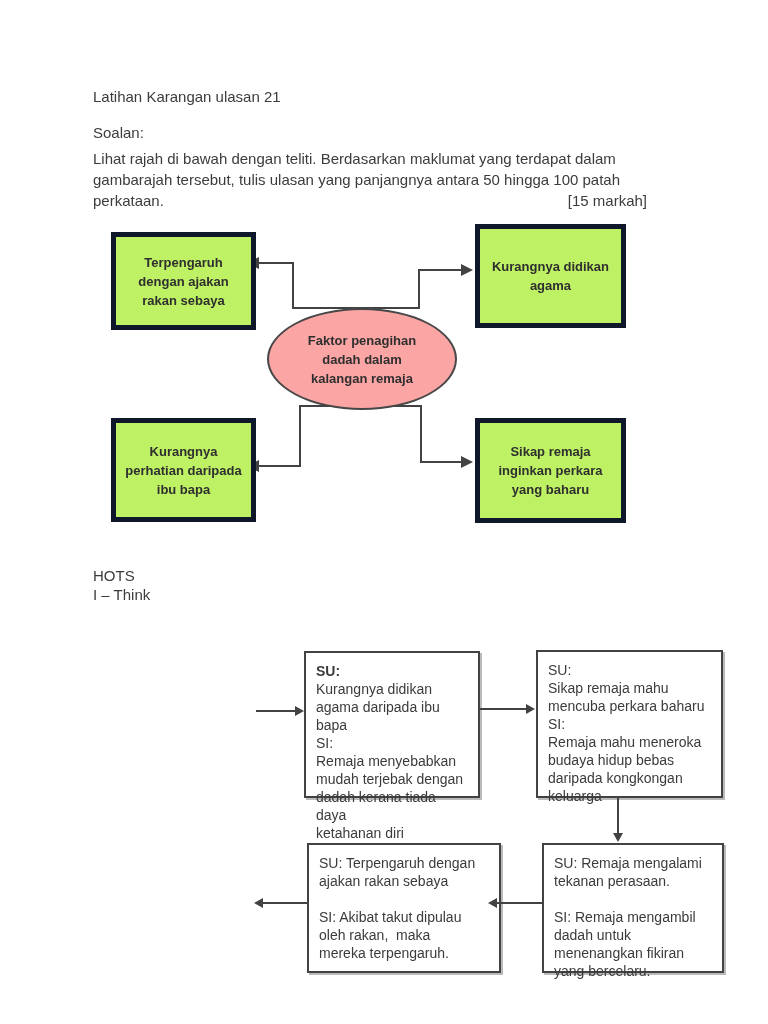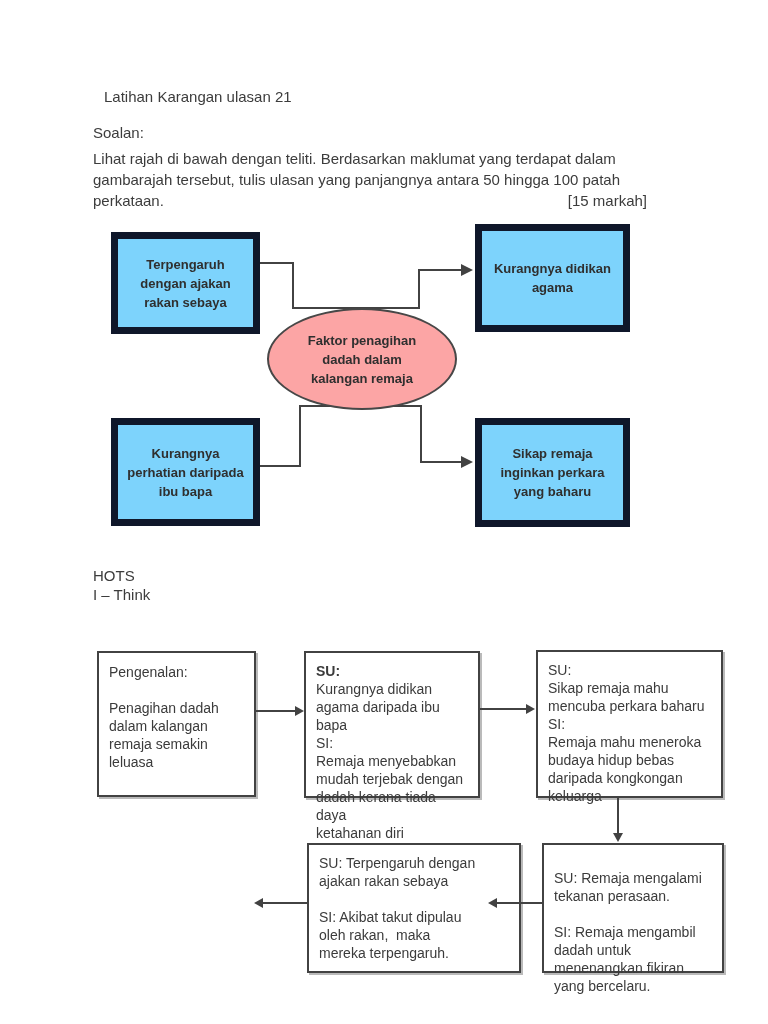--- a/index.html
+++ b/index.html
@@ -6,21 +6,21 @@
   .page{
     position:relative;width:768px;height:1024px;background:#ffffff;
     font-family:"Liberation Sans","DejaVu Sans",sans-serif;color:#3c3c3c;overflow:hidden;
   }
   .abs{position:absolute;}
   .txt{font-size:15px;line-height:21px;color:#3c3c3c;}
   .pre{white-space:pre-wrap;}
 
   
   .imap-box{
-    position:absolute;border:7px solid #0f172a;background:#7dd3fc;
+    position:absolute;border:5px solid #0f172a;background:#bef264;
     display:flex;align-items:center;justify-content:center;text-align:center;
     font-weight:bold;font-size:13px;line-height:19px;color:#2f2f2f;
   }
   .imap-ellipse{
     position:absolute;border:2px solid #474747;border-radius:50%;background:#fca5a5;
     display:flex;align-items:center;justify-content:center;text-align:center;
     font-weight:bold;font-size:13px;line-height:19px;color:#2f2f2f;
   }
   .connector-svg{position:absolute;left:0;top:0;pointer-events:none;}
 
@@ -40,21 +40,21 @@
   .arr-left{position:absolute;width:0;height:0;border-top:5px solid transparent;border-bottom:5px solid transparent;border-right:9px solid #424242;}
   .arr-down{position:absolute;width:0;height:0;border-left:5px solid transparent;border-right:5px solid transparent;border-top:9px solid #424242;}
 
   .line3{display:flex;justify-content:space-between;}
 </style>
 </head>
 <body>
 
 <div class="page">
 
-  <div class="abs txt" style="left:104px;top:86px;">Latihan Karangan ulasan 21</div>
+  <div class="abs txt" style="left:93px;top:86px;">Latihan Karangan ulasan 21</div>
   <div class="abs txt" style="left:93px;top:122px;">Soalan:</div>
   <div class="abs txt" style="left:93px;top:148px;width:554px;">
     <div>Lihat rajah di bawah dengan teliti. Berdasarkan maklumat yang terdapat dalam</div>
     <div>gambarajah tersebut, tulis ulasan yang panjangnya antara 50 hingga 100 patah</div>
     <div class="line3">
       <span>perkataan.</span>
       <span>[15 markah]</span>
     </div>
   </div>
 
@@ -82,27 +82,20 @@
   <div class="imap-box pre" style="left:111px;top:418px;width:135px;height:94px;">Kurangnya
 perhatian daripada
 ibu bapa</div>
   <div class="imap-box pre" style="left:475px;top:418px;width:141px;height:95px;">Sikap remaja
 inginkan perkara
 yang baharu</div>
 
   <div class="abs txt" style="left:93px;top:566px;line-height:19px;">HOTS</div>
   <div class="abs txt" style="left:93px;top:585px;line-height:19px;">I – Think</div>
 
-  <div class="fc-box" style="left:97px;top:651px;width:159px;height:146px;padding-top:10px;">
-    <div>Pengenalan:</div>
-    <div class="pre fc-gap">Penagihan dadah
-dalam kalangan
-remaja semakin
-leluasa</div>
-  </div>
 
   <div class="fc-box" style="left:304px;top:651px;width:176px;height:147px;padding-top:9px;">
     <div class="bold">SU:</div>
     <div class="pre">Kurangnya didikan
 agama daripada ibu bapa</div>
     <div>SI:</div>
     <div class="pre">Remaja menyebabkan
 mudah terjebak dengan
 dadah kerana tiada daya
 ketahanan diri</div>
@@ -122,29 +115,29 @@
   <div class="h-line" style="left:256px;top:710px;width:40px;"></div>
   <div class="arr-right" style="left:295px;top:706px;"></div>
 
   <div class="h-line" style="left:480px;top:708px;width:47px;"></div>
   <div class="arr-right" style="left:526px;top:704px;"></div>
 
   <div class="v-line" style="left:617px;top:798px;height:36px;"></div>
   <div class="arr-down" style="left:613px;top:833px;"></div>
 
 
-  <div class="fc-box" style="left:307px;top:843px;width:214px;height:130px;padding-top:9px;">
+  <div class="fc-box" style="left:307px;top:843px;width:194px;height:130px;padding-top:9px;">
     <div class="pre">SU: Terpengaruh dengan
 ajakan rakan sebaya</div>
     <div class="pre fc-gap">SI: Akibat takut dipulau
 oleh rakan,  maka
 mereka terpengaruh.</div>
   </div>
 
-  <div class="fc-box" style="left:542px;top:843px;width:182px;height:130px;padding-top:24px;">
+  <div class="fc-box" style="left:542px;top:843px;width:182px;height:130px;padding-top:9px;">
     <div class="pre">SU: Remaja mengalami
 tekanan perasaan.</div>
     <div class="pre fc-gap">SI: Remaja mengambil
 dadah untuk
 menenangkan fikiran
 yang bercelaru.</div>
   </div>
 
   <div class="h-line" style="left:495px;top:902px;width:47px;"></div>
   <div class="arr-left" style="left:488px;top:898px;"></div>

